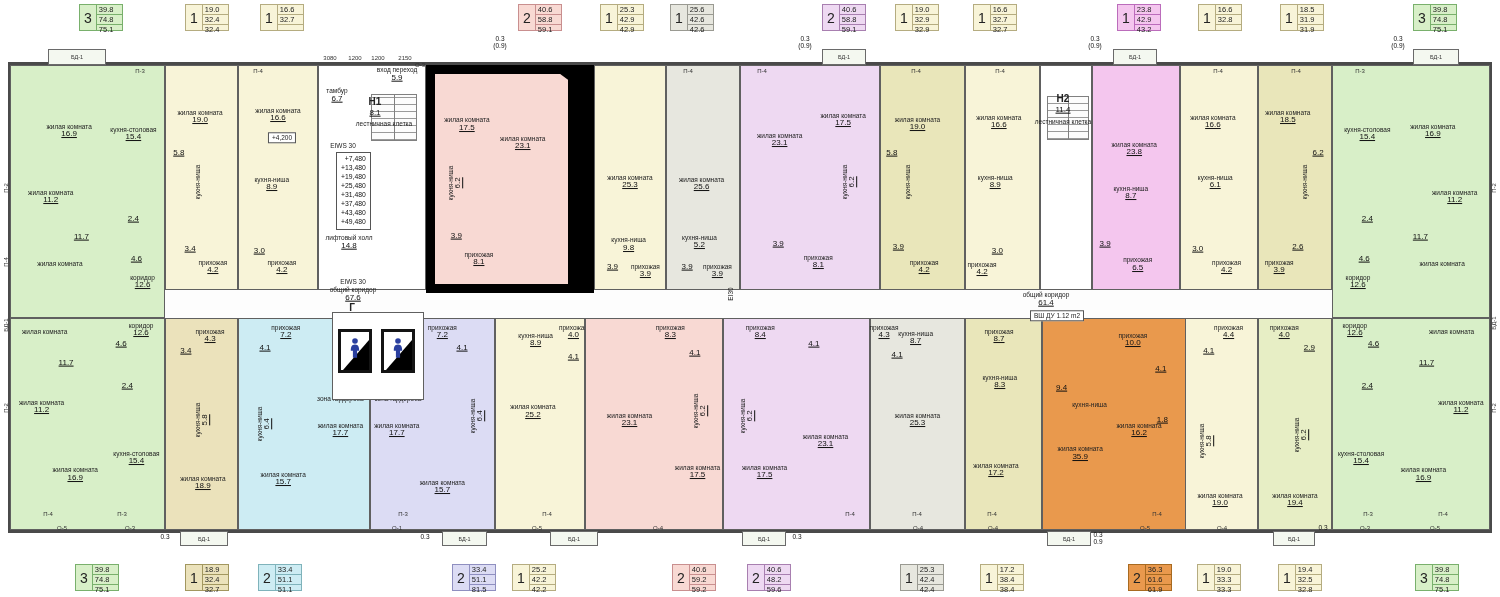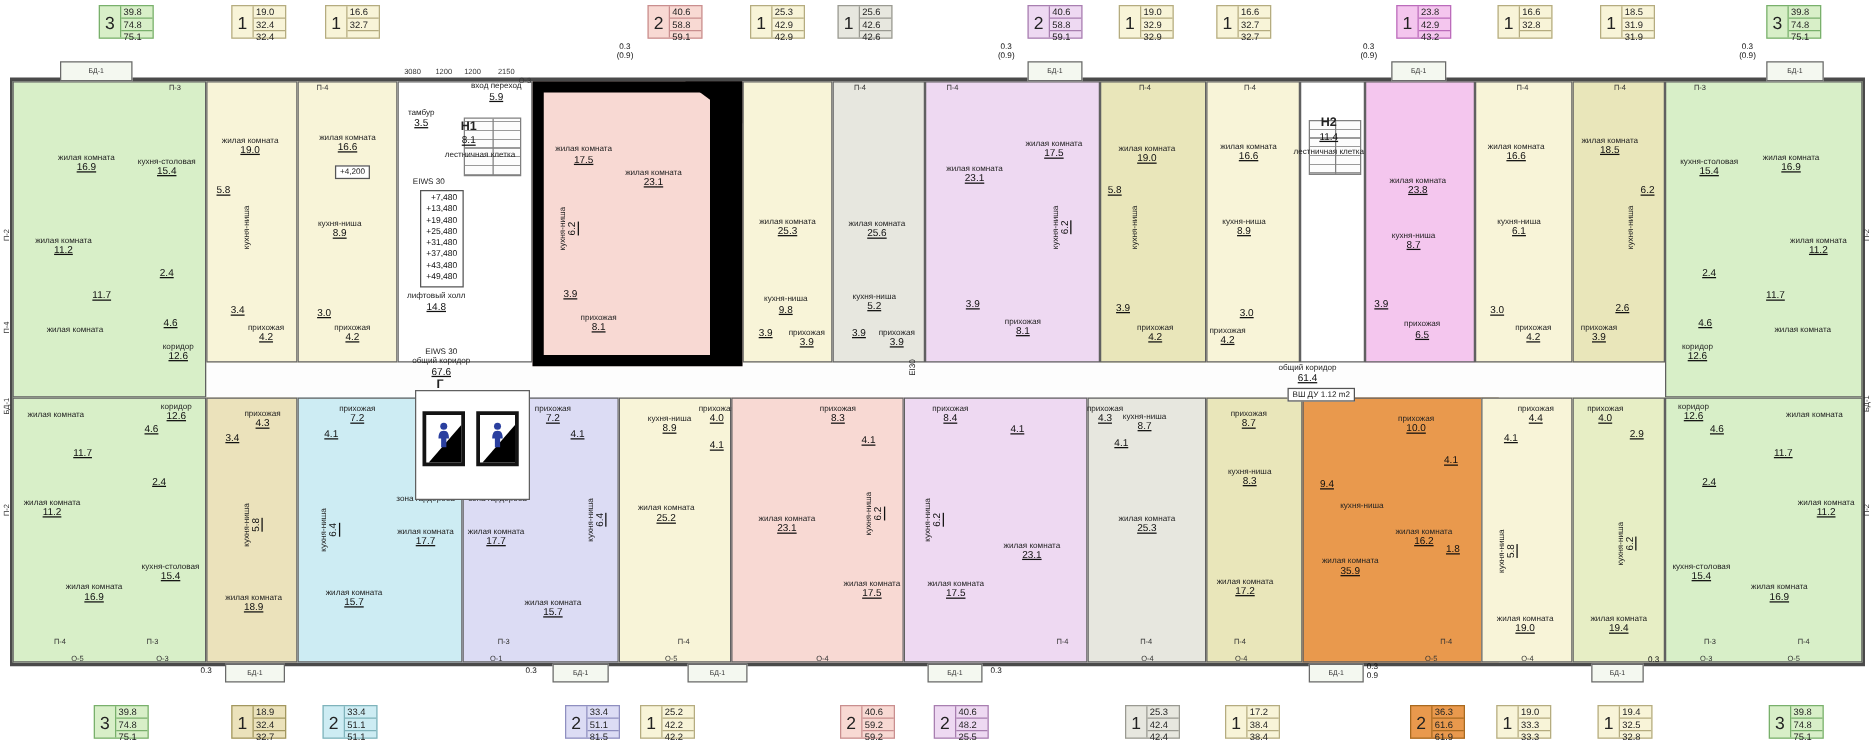--- a/index.html
+++ b/index.html
@@ -194,21 +194,21 @@
         <div class="bv" style="border-bottom: 1px solid rgb(201, 143, 143);">40.6</div>
         <div class="bv" style="border-bottom: 1px solid rgb(201, 143, 143);">59.2</div>
         <div class="bv">59.2</div>
       </div>
     </div>
     <div class="badge" style="left: 747px; top: 564px; width: 44px; height: 27px; background: rgb(238, 217, 242); border: 1px solid rgb(168, 127, 176);">
       <div class="bnum">2</div>
       <div class="bvals" style="border-left: 1px solid rgb(168, 127, 176);">
         <div class="bv" style="border-bottom: 1px solid rgb(168, 127, 176);">40.6</div>
         <div class="bv" style="border-bottom: 1px solid rgb(168, 127, 176);">48.2</div>
-        <div class="bv">25.5</div>
+        <div class="bv">59.6</div>
       </div>
     </div>
     <div class="badge" style="left: 900px; top: 564px; width: 44px; height: 27px; background: rgb(231, 231, 223); border: 1px solid rgb(154, 154, 146);">
       <div class="bnum">1</div>
       <div class="bvals" style="border-left: 1px solid rgb(154, 154, 146);">
         <div class="bv" style="border-bottom: 1px solid rgb(154, 154, 146);">25.3</div>
         <div class="bv" style="border-bottom: 1px solid rgb(154, 154, 146);">42.4</div>
         <div class="bv">42.4</div>
       </div>
     </div>
@@ -705,21 +705,21 @@
       </div>
     </div>
     <div class="apt" style="left: 1042px; top: 318px; width: 157px; height: 212px; background: rgb(233, 153, 77);">
       <div class="room" style="left: 58%; top: 10%;">
         <div class="rn">прихожая</div>
         <div class="ra">10.0</div>
       </div>
       <div class="room" style="left: 76%; top: 24%;">
         <div class="ra">4.1</div>
       </div>
-      <div class="room" style="left: 77%; top: 48%; margin-top: 20px;">
+      <div class="room" style="left: 77%; top: 48%;">
         <div class="ra">1.8</div>
       </div>
       <div class="room" style="left: 12%; top: 33%;">
         <div class="ra">9.4</div>
       </div>
       <div class="room" style="left: 30%; top: 41%;">
         <div class="rn">кухня-ниша</div>
       </div>
       <div class="room" style="left: 24%; top: 64%;">
         <div class="rn">жилая комната</div>
@@ -813,21 +813,21 @@
       <div>+13,480</div>
       <div>+19,480</div>
       <div>+25,480</div>
       <div>+31,480</div>
       <div>+37,480</div>
       <div>+43,480</div>
       <div>+49,480</div>
     </div>
     <div class="plbl" style="left: 337px; top: 95px;">
       <div class="lt">тамбур</div>
-      <div class="la">3.5</div>
+      <div class="la">6.7</div>
     </div>
     <div class="plbl" style="left: 397px; top: 74px;">
       <div class="lt">вход переход</div>
       <div class="la">5.9</div>
     </div>
     <div class="plbl big" style="left: 375px; top: 106px;">
       <div class="lt">H1</div>
       <div class="la">8.1</div>
     </div>
     <div class="plbl" style="left: 384px; top: 124px;">

